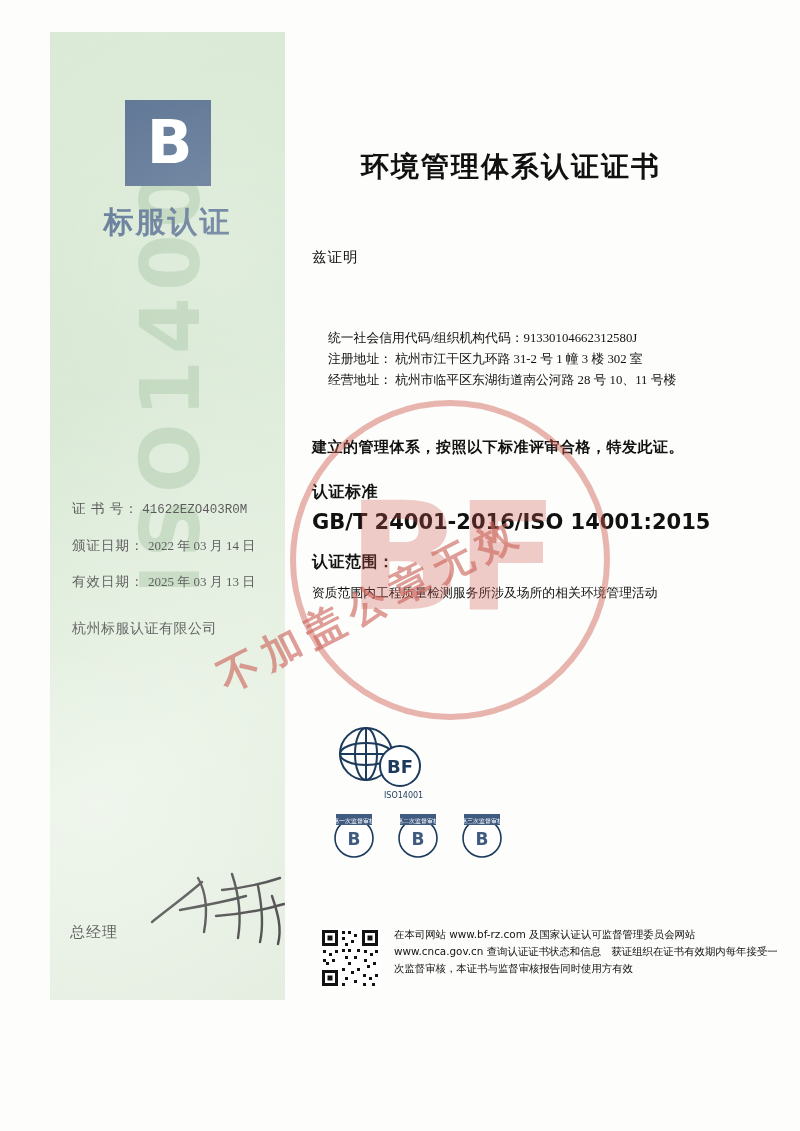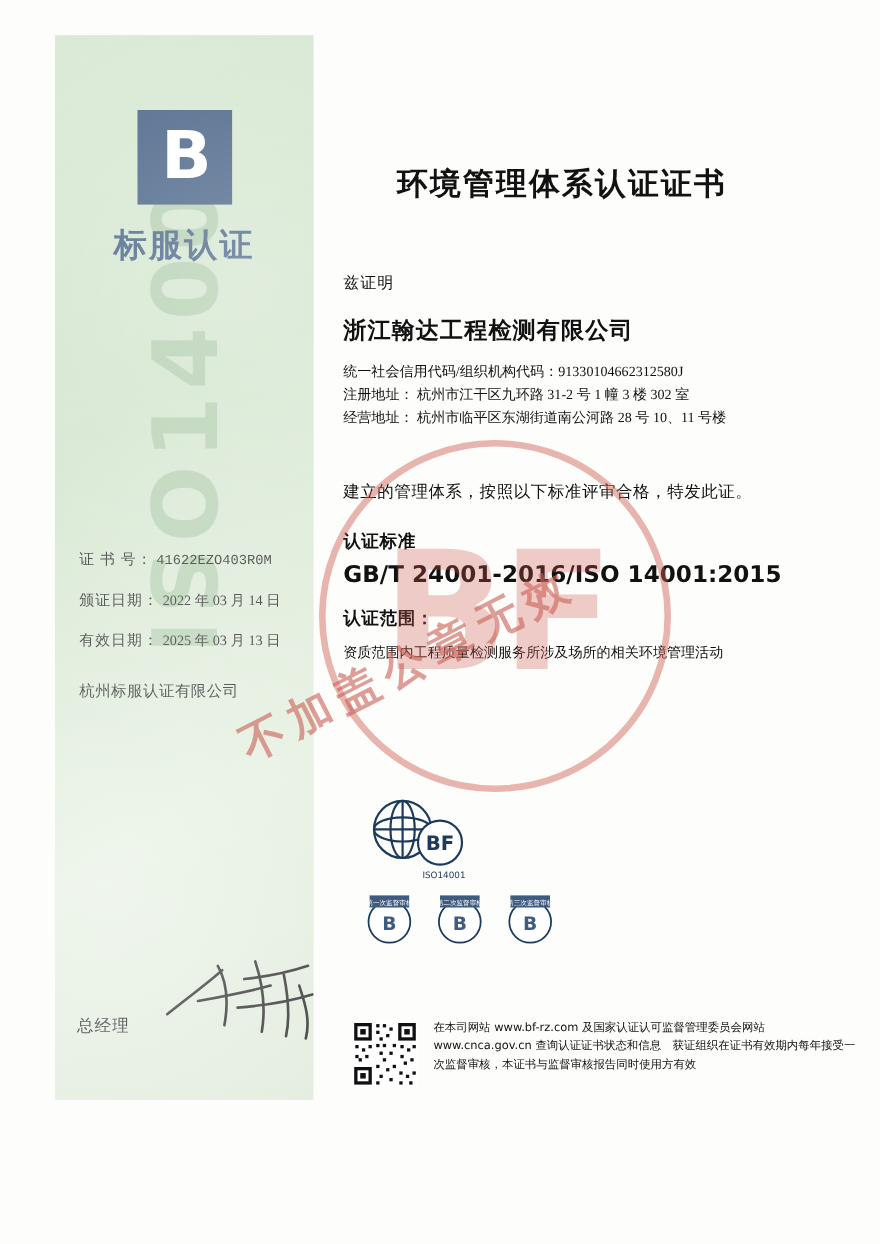--- a/index.html
+++ b/index.html
@@ -147,26 +147,26 @@
     font-family: "DejaVu Sans", sans-serif;
     font-size: 21px; font-weight: bold; letter-spacing: 1px;
     color: #111;
   }
   .org-meta {
     position: absolute; left: 0; top: 328px;
     width: 400px;
     font-size: 12.8px;
     line-height: 21px;
   }
-  .org-meta div { white-space: nowrap; }
+  .org-meta div { white-space: nowrap; margin-left: 16px; }
 
   .statement {
     position: absolute; left: 0; top: 438px;
     font-family: "DejaVu Sans", sans-serif;
-    font-size: 15px; font-weight: normal; letter-spacing: .5px;
+    font-size: 15px; font-weight: bold; letter-spacing: .5px;
   }
   .std-label {
     position: absolute; left: 0; top: 482px;
     font-family: Liberation Mono, monospace;
     font-size: 16px; font-weight: bold; letter-spacing: .5px;
   }
   .std-value {
     position: absolute; left: 0; top: 510px;
     font-family: "DejaVu Sans", sans-serif;
     font-size: 21px; font-weight: bold; letter-spacing: 0px;
@@ -290,21 +290,20 @@
         <path d="M112 20 C116 40 118 58 114 76"></path>
         <path d="M126 30 C132 48 136 62 132 78"></path>
       </g>
     </svg>
   </div>
 
   <div class="right">
     <div class="doc-title">环境管理体系认证证书</div>
 
     <div class="hereby">兹证明</div>
-    <div class="org-name">浙江翰达工程检测有限公司</div>
 
     <div class="org-meta">
       <div>统一社会信用代码/组织机构代码：91330104662312580J</div>
       <div>注册地址： 杭州市江干区九环路 31-2 号 1 幢 3 楼 302 室</div>
       <div>经营地址： 杭州市临平区东湖街道南公河路 28 号 10、11 号楼</div>
     </div>
 
     <div class="statement">建立的管理体系，按照以下标准评审合格，特发此证。</div>
 
     <div class="std-label">认证标准</div>

